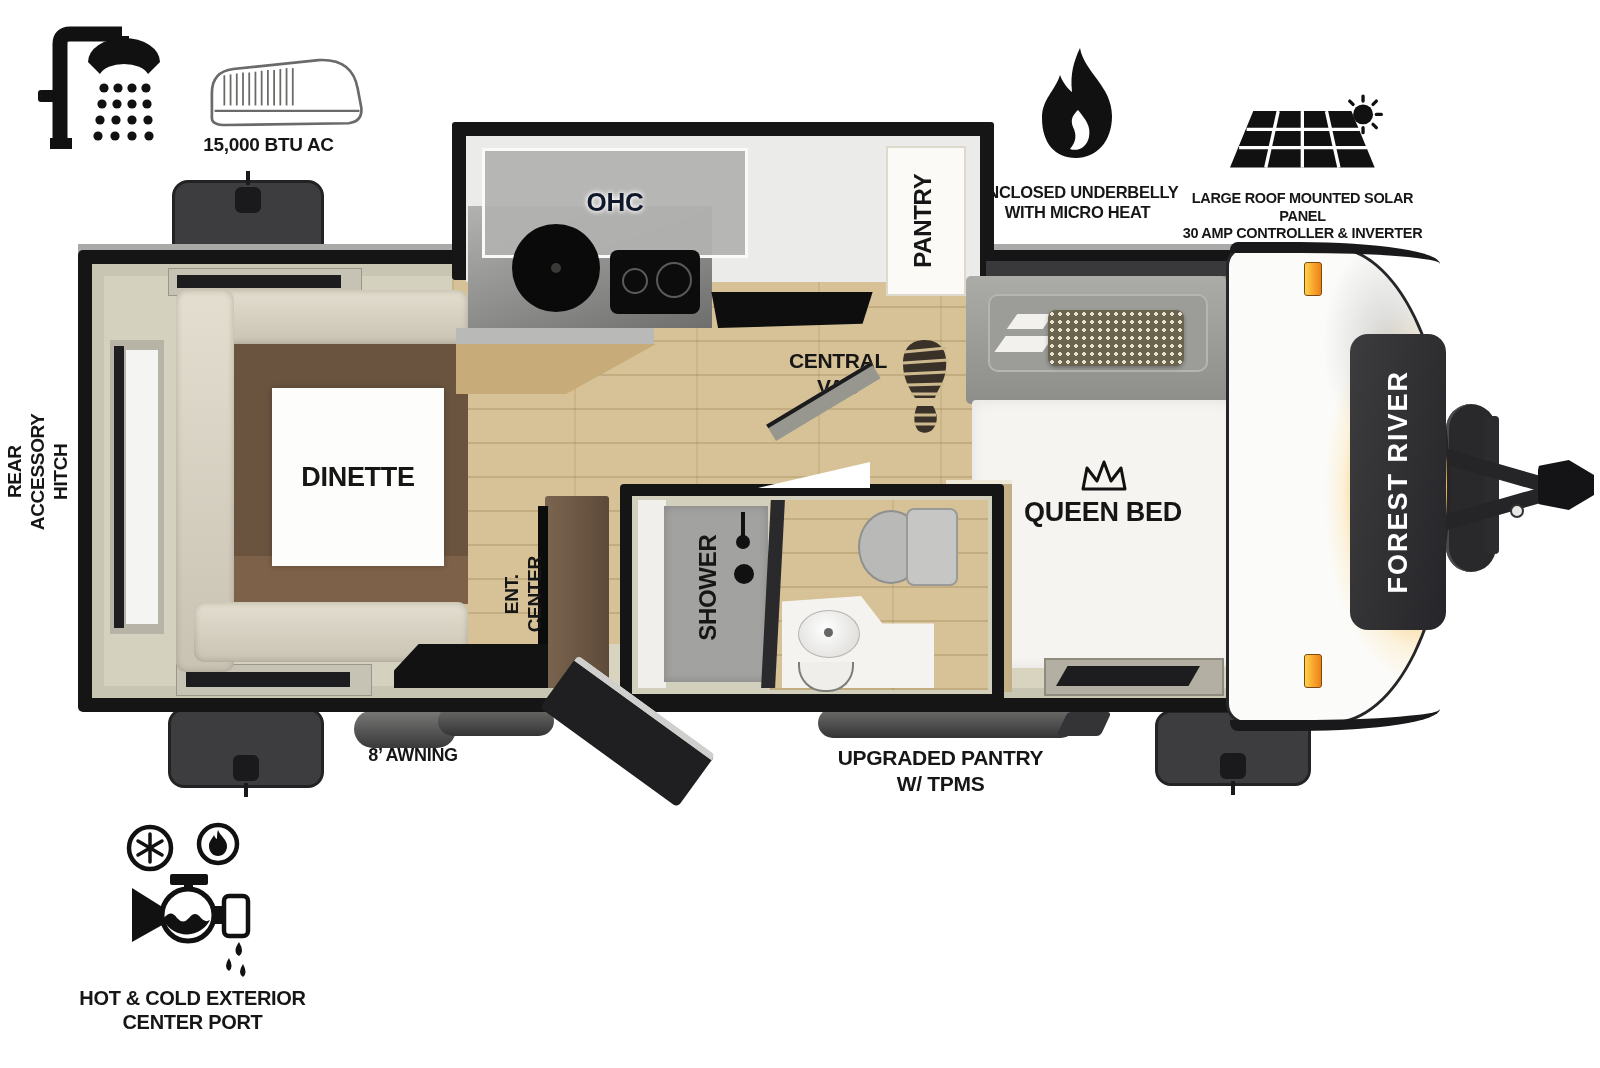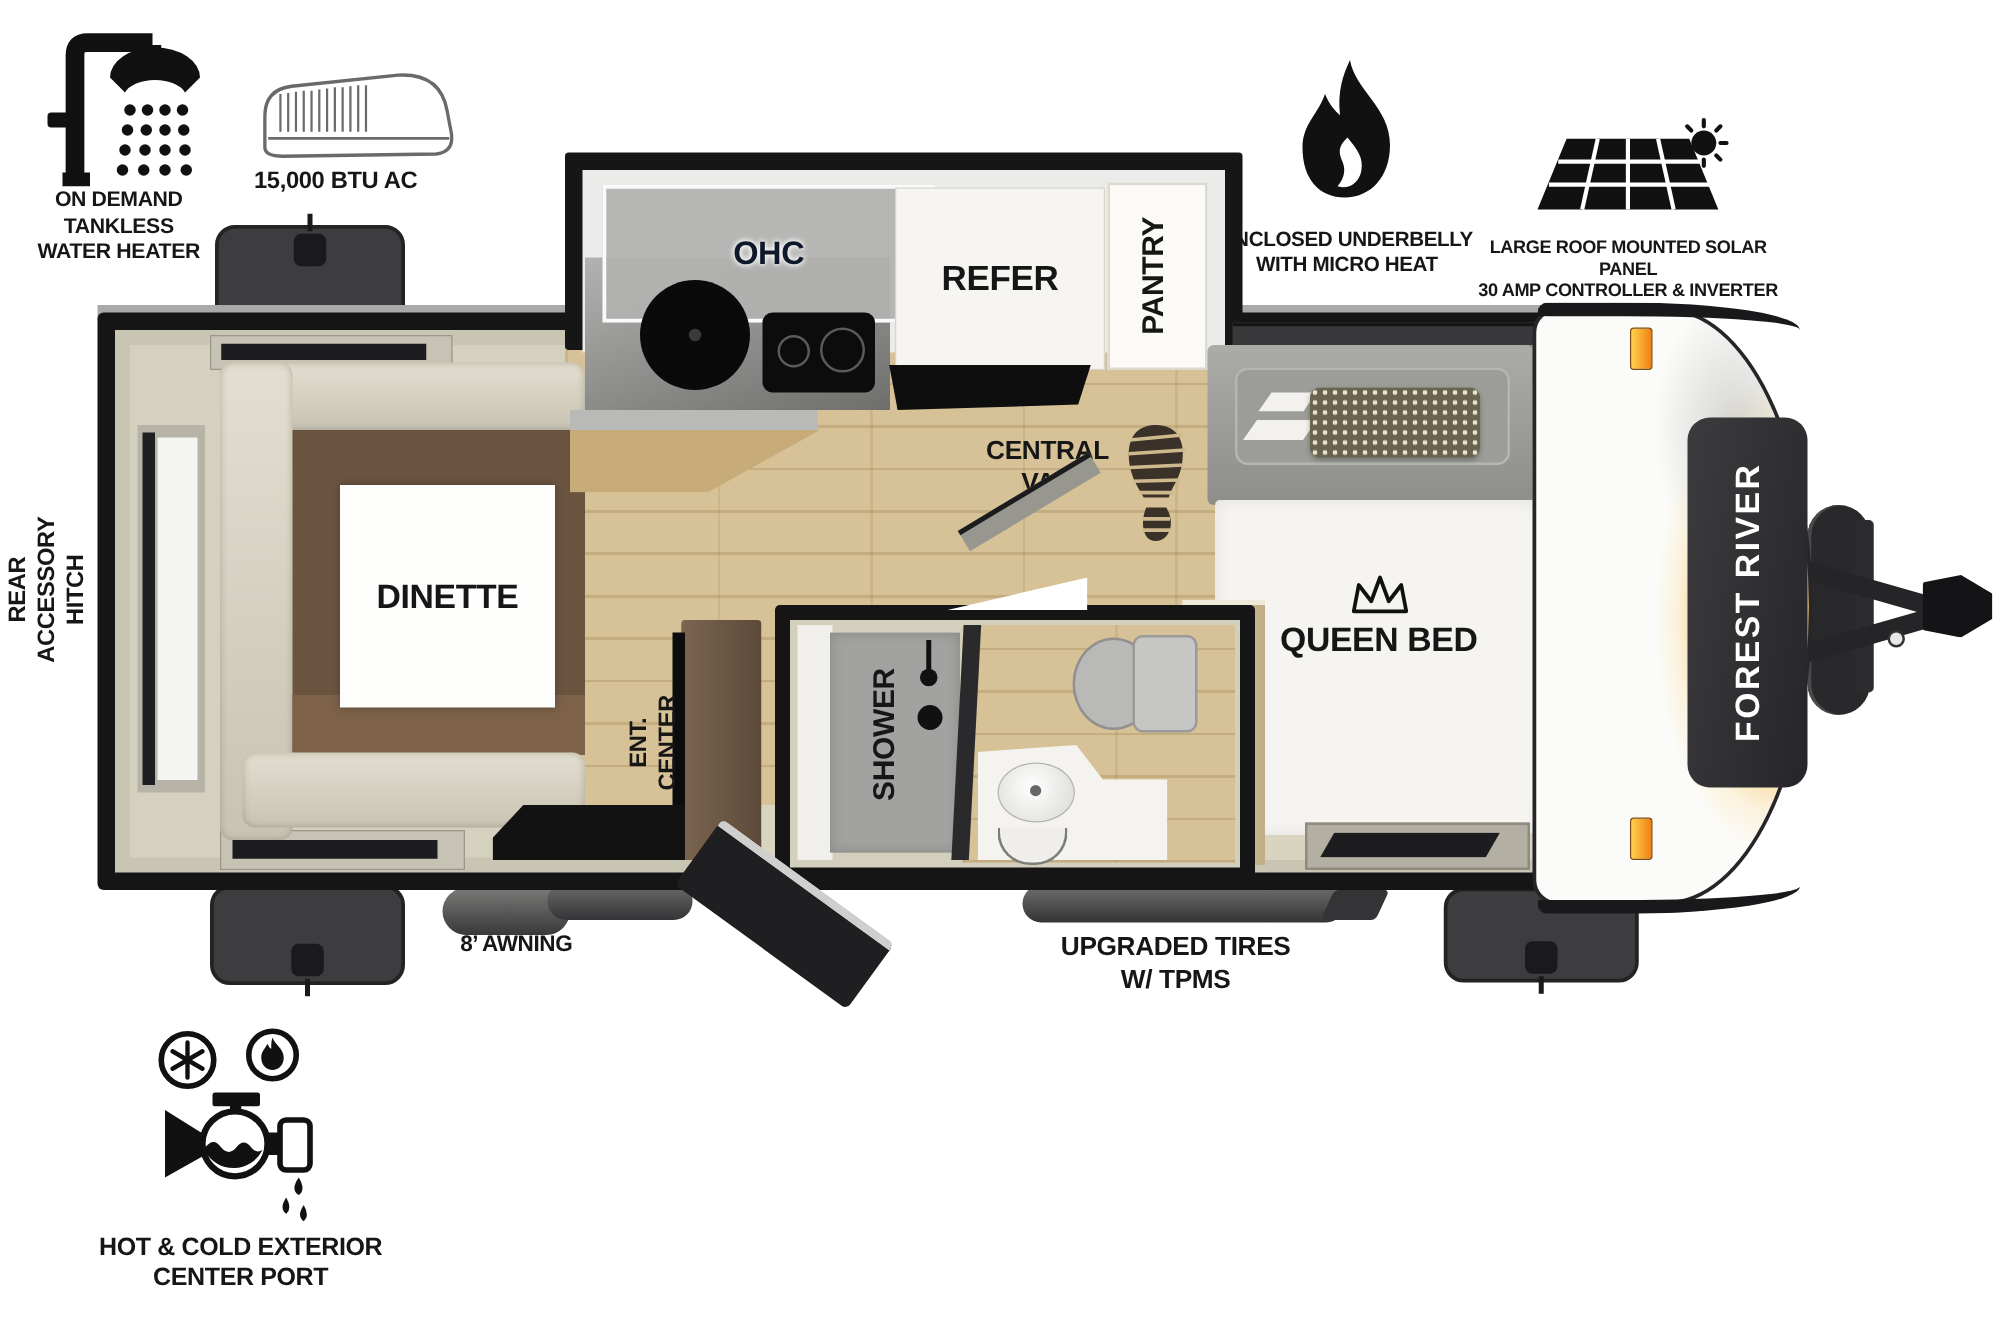--- a/index.html
+++ b/index.html
@@ -119,25 +119,20 @@
       <circle cx="78" cy="106" r="4.6"></circle>
         <circle cx="94" cy="106" r="4.6"></circle>
         <circle cx="110" cy="106" r="4.6"></circle>
         <circle cx="126" cy="106" r="4.6"></circle>
       <circle cx="76" cy="122" r="4.6"></circle>
         <circle cx="93" cy="122" r="4.6"></circle>
         <circle cx="110" cy="122" r="4.6"></circle>
         <circle cx="127" cy="122" r="4.6"></circle>
     </g>
   </svg>
-  <div class="lbl" style="left:5px;top:150px;width:180px;font-size:17px;">
-    <div>ON DEMAND</div>
-    <div>TANKLESS</div>
-    <div>WATER HEATER</div>
-  </div>
 
   <svg class="abs" style="left:203px;top:52px;" width="160" height="82" viewBox="0 0 180 92">
     <path d="M10,74 L10,46 Q10,22 34,19 L130,9 Q168,7 174,41 L178,62 Q180,78 164,80 L26,82 Q10,82 10,74 Z" fill="#fff" stroke="#6a6a68" stroke-width="3"></path>
     <line x1="13" y1="66" x2="176" y2="66" stroke="#6a6a68" stroke-width="2.5"></line>
     <g stroke="#6a6a68" stroke-width="2">
       <line x1="24" y1="26" x2="24" y2="60"></line>
         <line x1="31" y1="25" x2="31" y2="60"></line>
         <line x1="38" y1="24" x2="38" y2="60"></line>
       <line x1="45" y1="23" x2="45" y2="60"></line>
         <line x1="52" y1="23" x2="52" y2="60"></line>
@@ -262,23 +257,20 @@
   <div class="abs ohc vflex" style="left:482px;top:148px;width:260px;height:104px;">
     <div class="lbl" style="position:static;font-size:26px;color:#0f172a;text-shadow:0 0 4px #fff,0 0 6px #fff;">OHC</div>
   </div>
   <div class="abs sink" style="left:512px;top:224px;width:88px;height:88px;">
     <div class="abs" style="left:39px;top:39px;width:10px;height:10px;background:#3a3a38;border-radius:50%;"></div>
   </div>
   <div class="abs cooktop" style="left:610px;top:250px;width:90px;height:64px;">
     <div class="abs burner" style="left:12px;top:18px;width:22px;height:22px;"></div>
     <div class="abs burner" style="left:46px;top:12px;width:32px;height:32px;"></div>
   </div>
-  <div class="abs refer" style="left:716px;top:150px;width:166px;height:144px;">
-    <div class="lbl" style="position:static;font-size:28px;">REFER</div>
-  </div>
   <div class="abs refer-base" style="left:708px;top:292px;width:168px;height:36px;"></div>
   <div class="abs pantry" style="left:886px;top:146px;width:76px;height:146px;"></div>
   <div class="lbl rot" style="left:853px;top:206px;width:140px;font-size:24px;">PANTRY</div>
   <div class="abs cab-edge" style="left:456px;top:328px;width:198px;height:16px;"></div>
   <div class="abs cab-wedge" style="left:456px;top:344px;width:200px;height:50px;"></div>
 
   <div class="abs wall-window" style="left:986px;top:258px;width:262px;height:18px;"></div>
   <div class="abs vent" style="left:1046px;top:276px;width:176px;height:26px;">
     <div class="abs vent-glass" style="left:8px;top:4px;width:152px;height:14px;"></div>
   </div>
@@ -340,21 +332,21 @@
   <div class="abs ent-tv" style="left:538px;top:506px;width:10px;height:172px;"></div>
   <div class="lbl rot" style="left:448px;top:571px;width:150px;font-size:19px;">
     <div>ENT.</div>
     <div>CENTER</div>
   </div>
   <div class="abs entry-mat" style="left:394px;top:644px;width:154px;height:44px;"></div>
   <div class="abs door-open" style="left:578px;top:655px;width:170px;height:58px;"></div>
 
   <div class="lbl" style="left:330px;top:745px;width:166px;font-size:18px;">8’ AWNING</div>
   <div class="lbl" style="left:818px;top:745px;width:245px;font-size:21px;">
-    <div>UPGRADED TIRES</div>
+    <div>UPGRADED PANTRY</div>
     <div>W/ TPMS</div>
   </div>
 
   <div class="abs propane" style="left:1446px;top:404px;width:50px;height:168px;"></div>
   <div class="abs" style="left:1484px;top:416px;width:15px;height:138px;background:#2c2c2e;border-radius:4px;"></div>
   <div class="abs tbar" style="left:1428px;top:444px;width:132px;transform:rotate(16deg);transform-origin:left center;"></div>
   <div class="abs tbar" style="left:1428px;top:520px;width:132px;transform:rotate(-16deg);transform-origin:left center;"></div>
   <div class="abs coupler" style="left:1538px;top:460px;width:56px;height:50px;"></div>
   <div class="abs bolt" style="left:1510px;top:504px;width:10px;height:10px;"></div>
 

